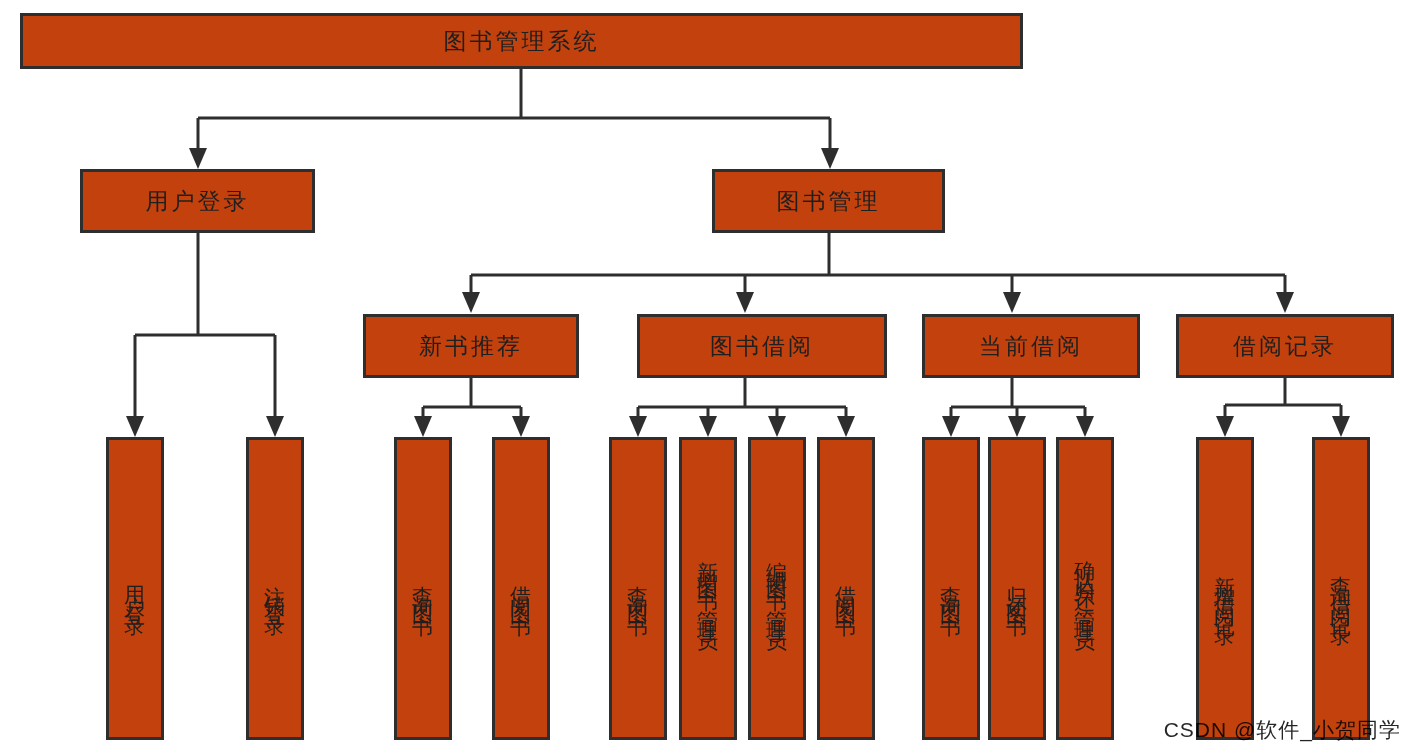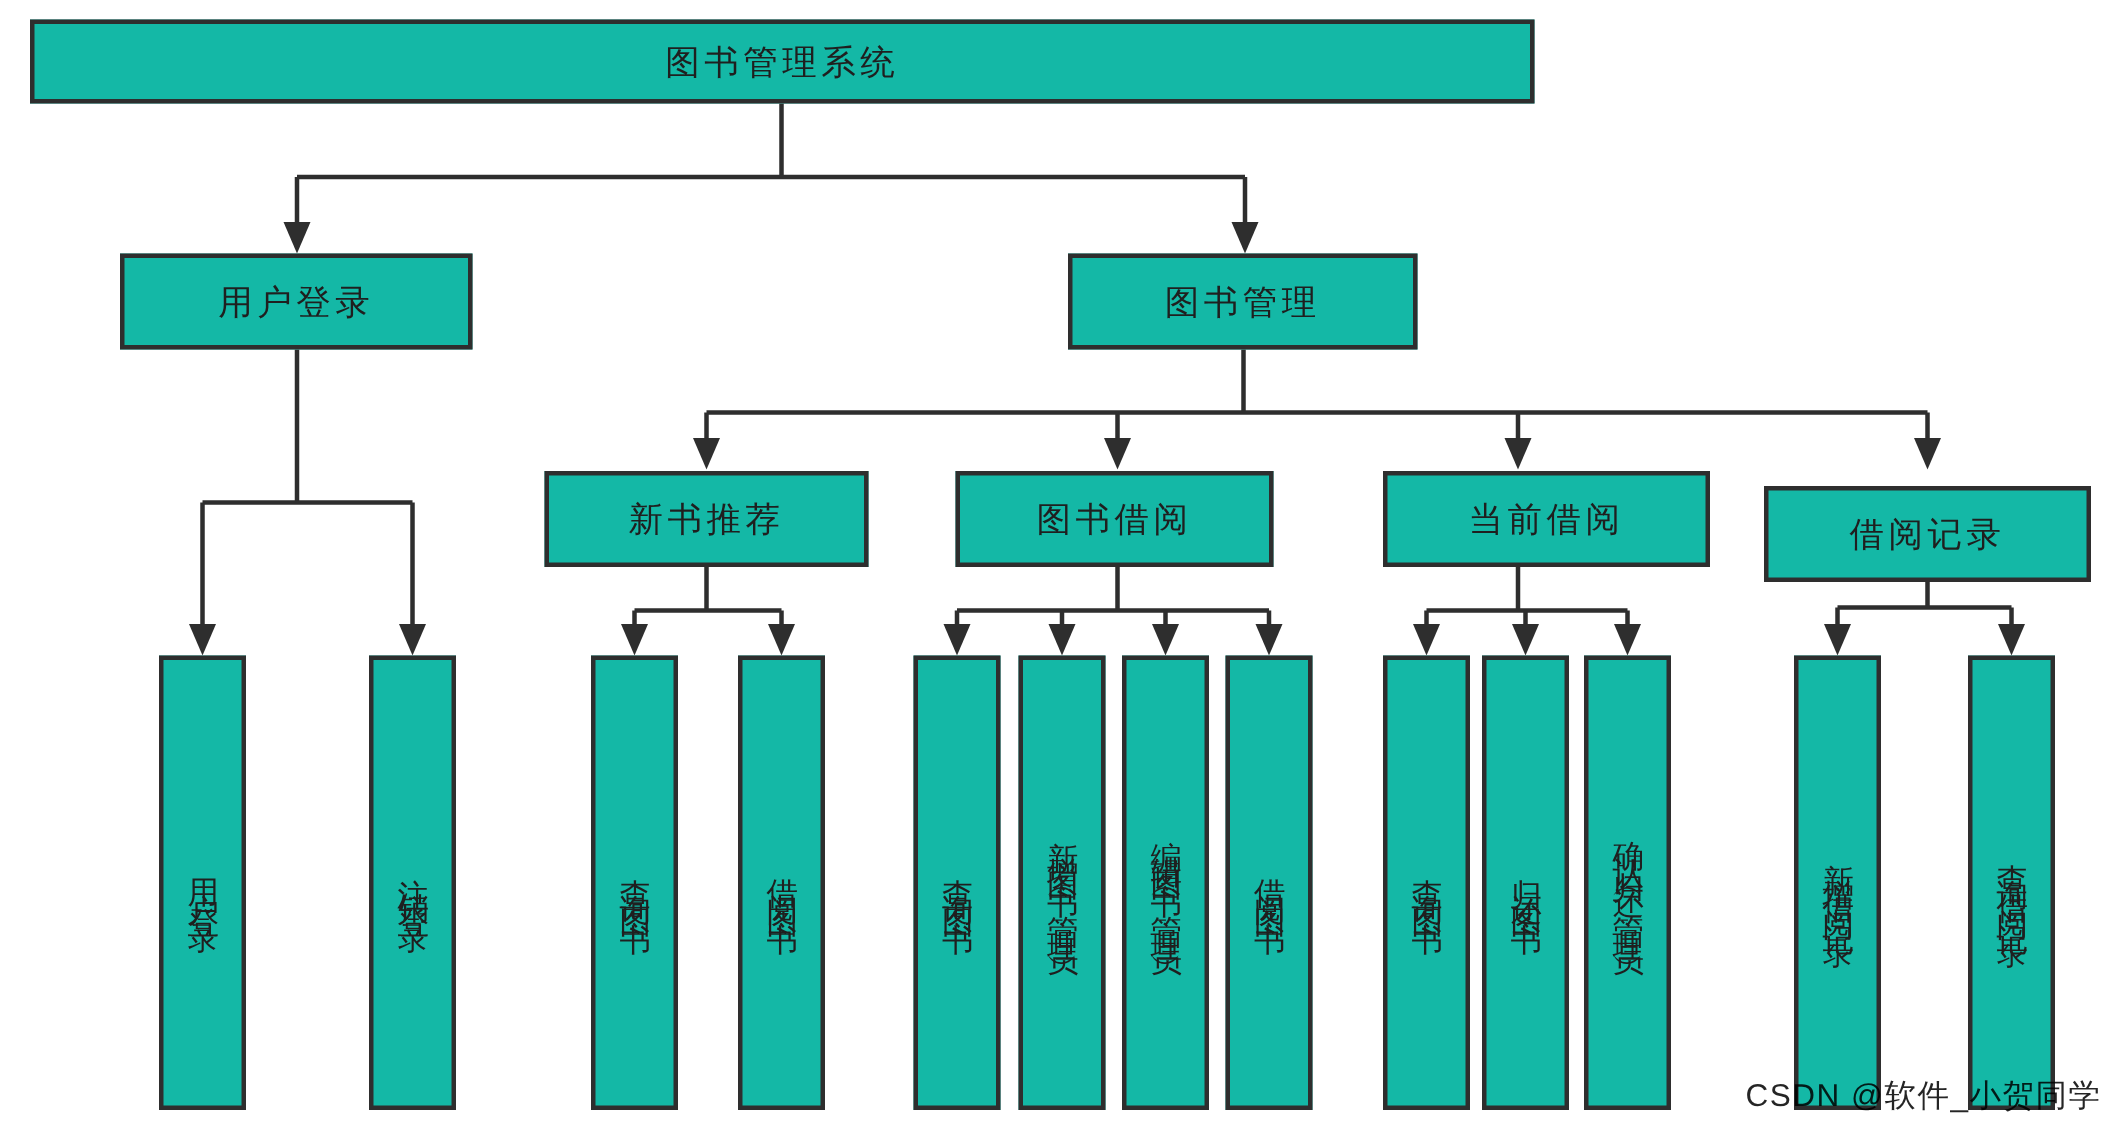--- a/index.html
+++ b/index.html
@@ -20,21 +20,21 @@
     left: 0;
     top: 0;
     width: 1405px;
     height: 747px;
     pointer-events: none;
   }
   .node {
     position: absolute;
     box-sizing: border-box;
     border: 3px solid #2e2e2e;
-    background: #14b8a6;
+    background: #c2410c;
     display: flex;
     align-items: center;
     justify-content: center;
     color: #1f1f1f;
   }
   .node-h {
     font-size: 23px;
     letter-spacing: 3px;
     white-space: nowrap;
   }
@@ -126,27 +126,27 @@
   <div class="node node-h" style="left:80px; top:169px; width:235px; height:64px;">
     <span>用户登录</span>
   </div>
   <div class="node node-h" style="left:363px; top:314px; width:216px; height:64px;">
     <span>新书推荐</span>
   </div>
 
   <div class="node node-h" style="left:712px; top:169px; width:233px; height:64px;">
     <span>图书管理</span>
   </div>
-  <div class="node node-h" style="left:637px; top:314px; width:212px; height:64px;align-items:center;">
+  <div class="node node-h" style="left:637px; top:314px; width:250px; height:64px;align-items:center;">
     <span>图书借阅</span>
   </div>
   <div class="node node-h" style="left:922px; top:314px; width:218px; height:64px;">
     <span>当前借阅</span>
   </div>
-  <div class="node node-h" style="left:1176px; top:324px; width:218px; height:64px;">
+  <div class="node node-h" style="left:1176px; top:314px; width:218px; height:64px;">
     <span>借阅记录</span>
   </div>
 
   <div class="node node-v" style="left:106px;">
     <span class="vtext">用户登录</span>
   </div>
   <div class="node node-v" style="left:246px;">
     <span class="vtext">注销登录</span>
   </div>
 

